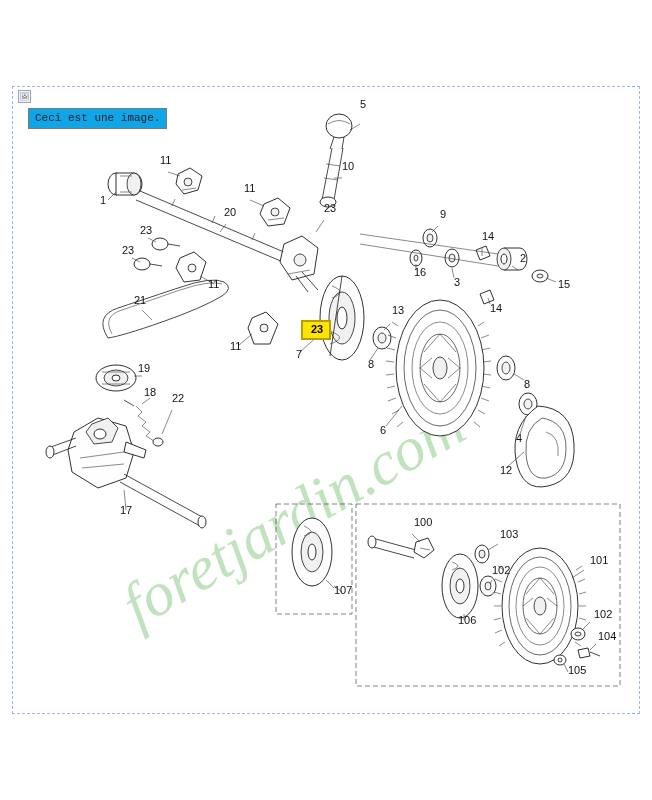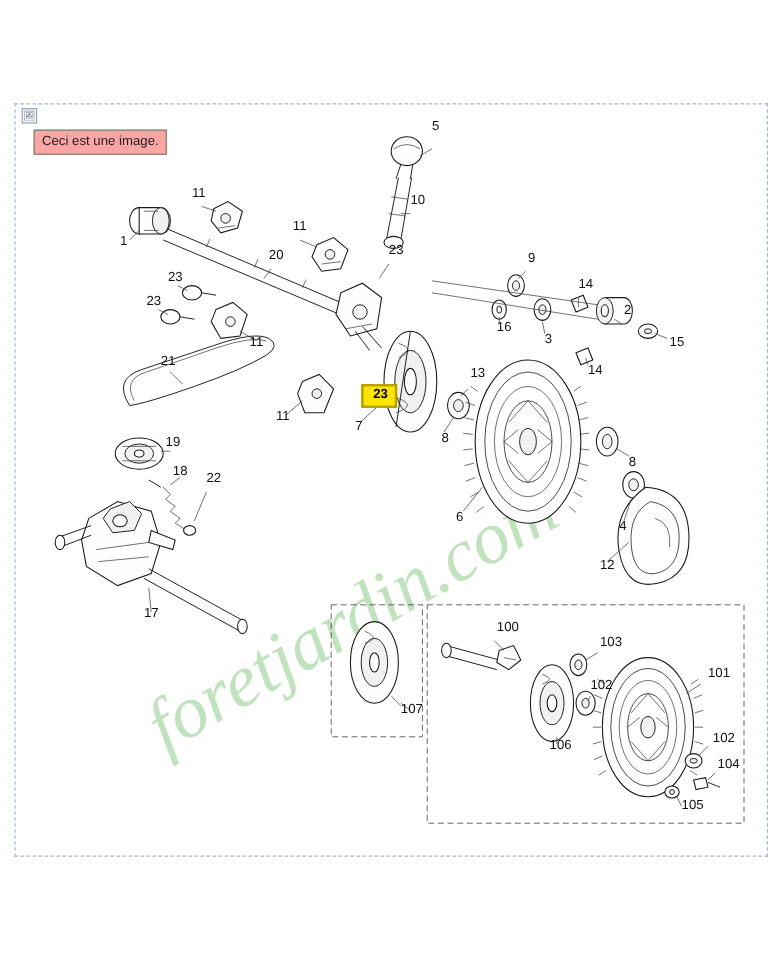--- a/index.html
+++ b/index.html
@@ -34,26 +34,26 @@
     background: #f2f4f7;
     font-size: 8px;
     line-height: 11px;
     text-align: center;
     color: #5b6b7c;
   }
   .alt-tooltip {
     position: absolute;
     left: 28px; top: 108px;
     padding: 3px 6px 4px 6px;
-    background: #fca5a5;
+    background: #0ea5e9;
     border: 1px solid #7d7d6e;
     font-size: 11px;
     color: #222222;
     white-space: nowrap;
-    font-family: Liberation Sans, sans-serif;
+    font-family: Liberation Mono, monospace;
   }
   
   .watermark {
     position: absolute;
     left: 70px; top: 110px;
     width: 520px; height: 520px;
     pointer-events: none;
   }
   .wm-text {
     position: absolute;

